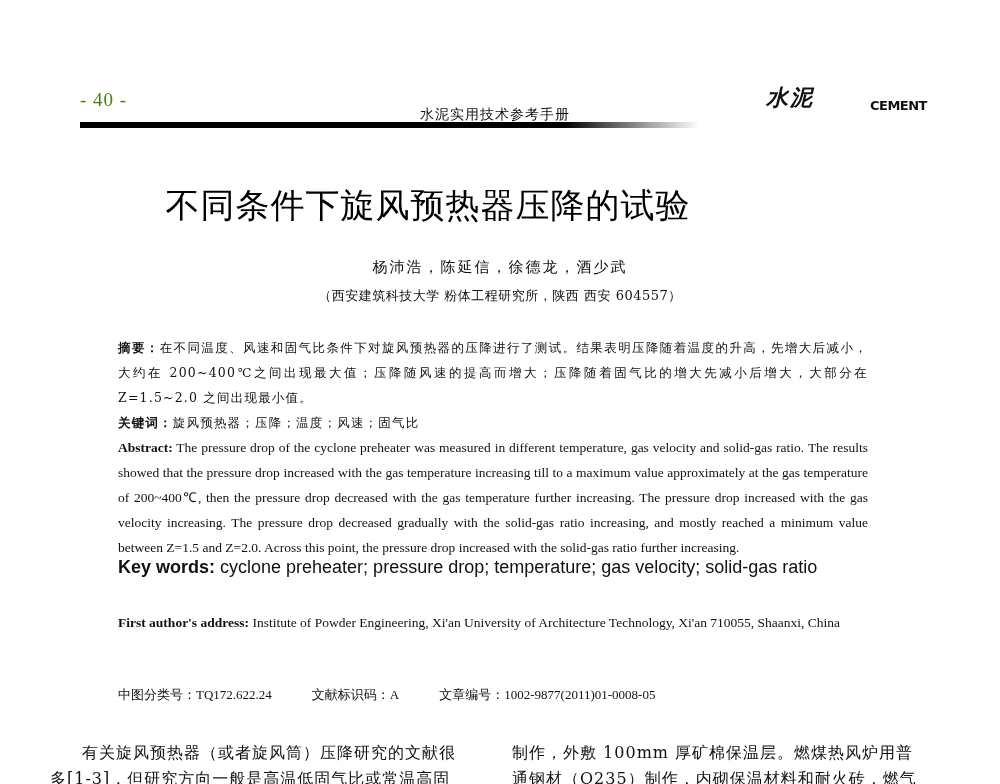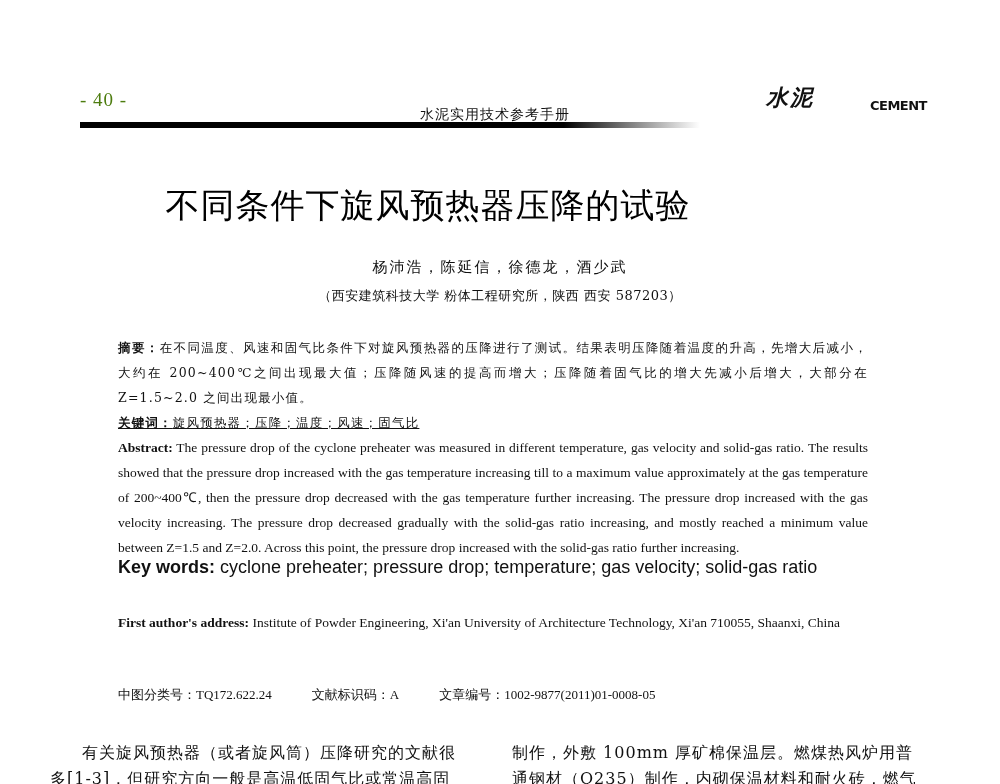--- a/index.html
+++ b/index.html
@@ -45,21 +45,21 @@
     }
     .affil {
       left: 0; top: 287px; width: 1000px; text-align: center;
       font-size: 13px; letter-spacing: 0.5px;
     }
     .block {
       left: 118px; width: 750px; font-size: 12.5px; line-height: 25px;
       text-align: justify;
     }
     .cn-abs { top: 335px; letter-spacing: 1.2px; }
-    .cn-kw { top: 410px; letter-spacing: 1.2px; text-decoration: underline; }
+    .cn-kw { top: 410px; letter-spacing: 1.2px; }
     .en-abs {
       top: 435px; font-family: "Liberation Serif", serif; font-size: 13.5px; line-height: 25px;
     }
     .en-kw {
       top: 555px; font-family: Liberation Sans, sans-serif; font-size: 18px; line-height: 25px;
     }
     .en-addr {
       top: 610px; font-family: "Liberation Serif", serif; font-size: 13.5px; line-height: 25px;
     }
     .label-b { font-weight: bold; }
@@ -81,21 +81,21 @@
 <div class="abs page-num">- 40 -</div>
 <div class="abs running-title">水泥实用技术参考手册</div>
 <div class="abs logo">
   <span class="logo-cn">水泥</span>
   <span class="logo-en">CEMENT</span>
 </div>
 <div class="abs header-rule"></div>
 
 <div class="abs title">不同条件下旋风预热器压降的试验</div>
 <div class="abs authors">杨沛浩，陈延信，徐德龙，酒少武</div>
-<div class="abs affil">（西安建筑科技大学 粉体工程研究所，陕西 西安 587203）</div>
+<div class="abs affil">（西安建筑科技大学 粉体工程研究所，陕西 西安 604557）</div>
 
 <div class="abs block cn-abs">
   <span class="label-b">摘要：</span><span>在不同温度、风速和固气比条件下对旋风预热器的压降进行了测试。结果表明压降随着温度的升高，先增大后减小，大约在 200~400℃之间出现最大值；压降随风速的提高而增大；压降随着固气比的增大先减小后增大，大部分在 Z=1.5~2.0 之间出现最小值。</span>
 </div>
 <div class="abs block cn-kw">
   <span class="label-b">关键词：</span><span>旋风预热器；压降；温度；风速；固气比</span>
 </div>
 
 <div class="abs block en-abs">
   <span class="label-b">Abstract:</span><span> The pressure drop of the cyclone preheater was measured in different temperature, gas velocity and solid-gas ratio. The results showed that the pressure drop increased with the gas temperature increasing till to a maximum value approximately at the gas temperature of 200~400℃, then the pressure drop decreased with the gas temperature further increasing. The pressure drop increased with the gas velocity increasing. The pressure drop decreased gradually with the solid-gas ratio increasing, and mostly reached a minimum value between Z=1.5 and Z=2.0. Across this point, the pressure drop increased with the solid-gas ratio further increasing.</span>

